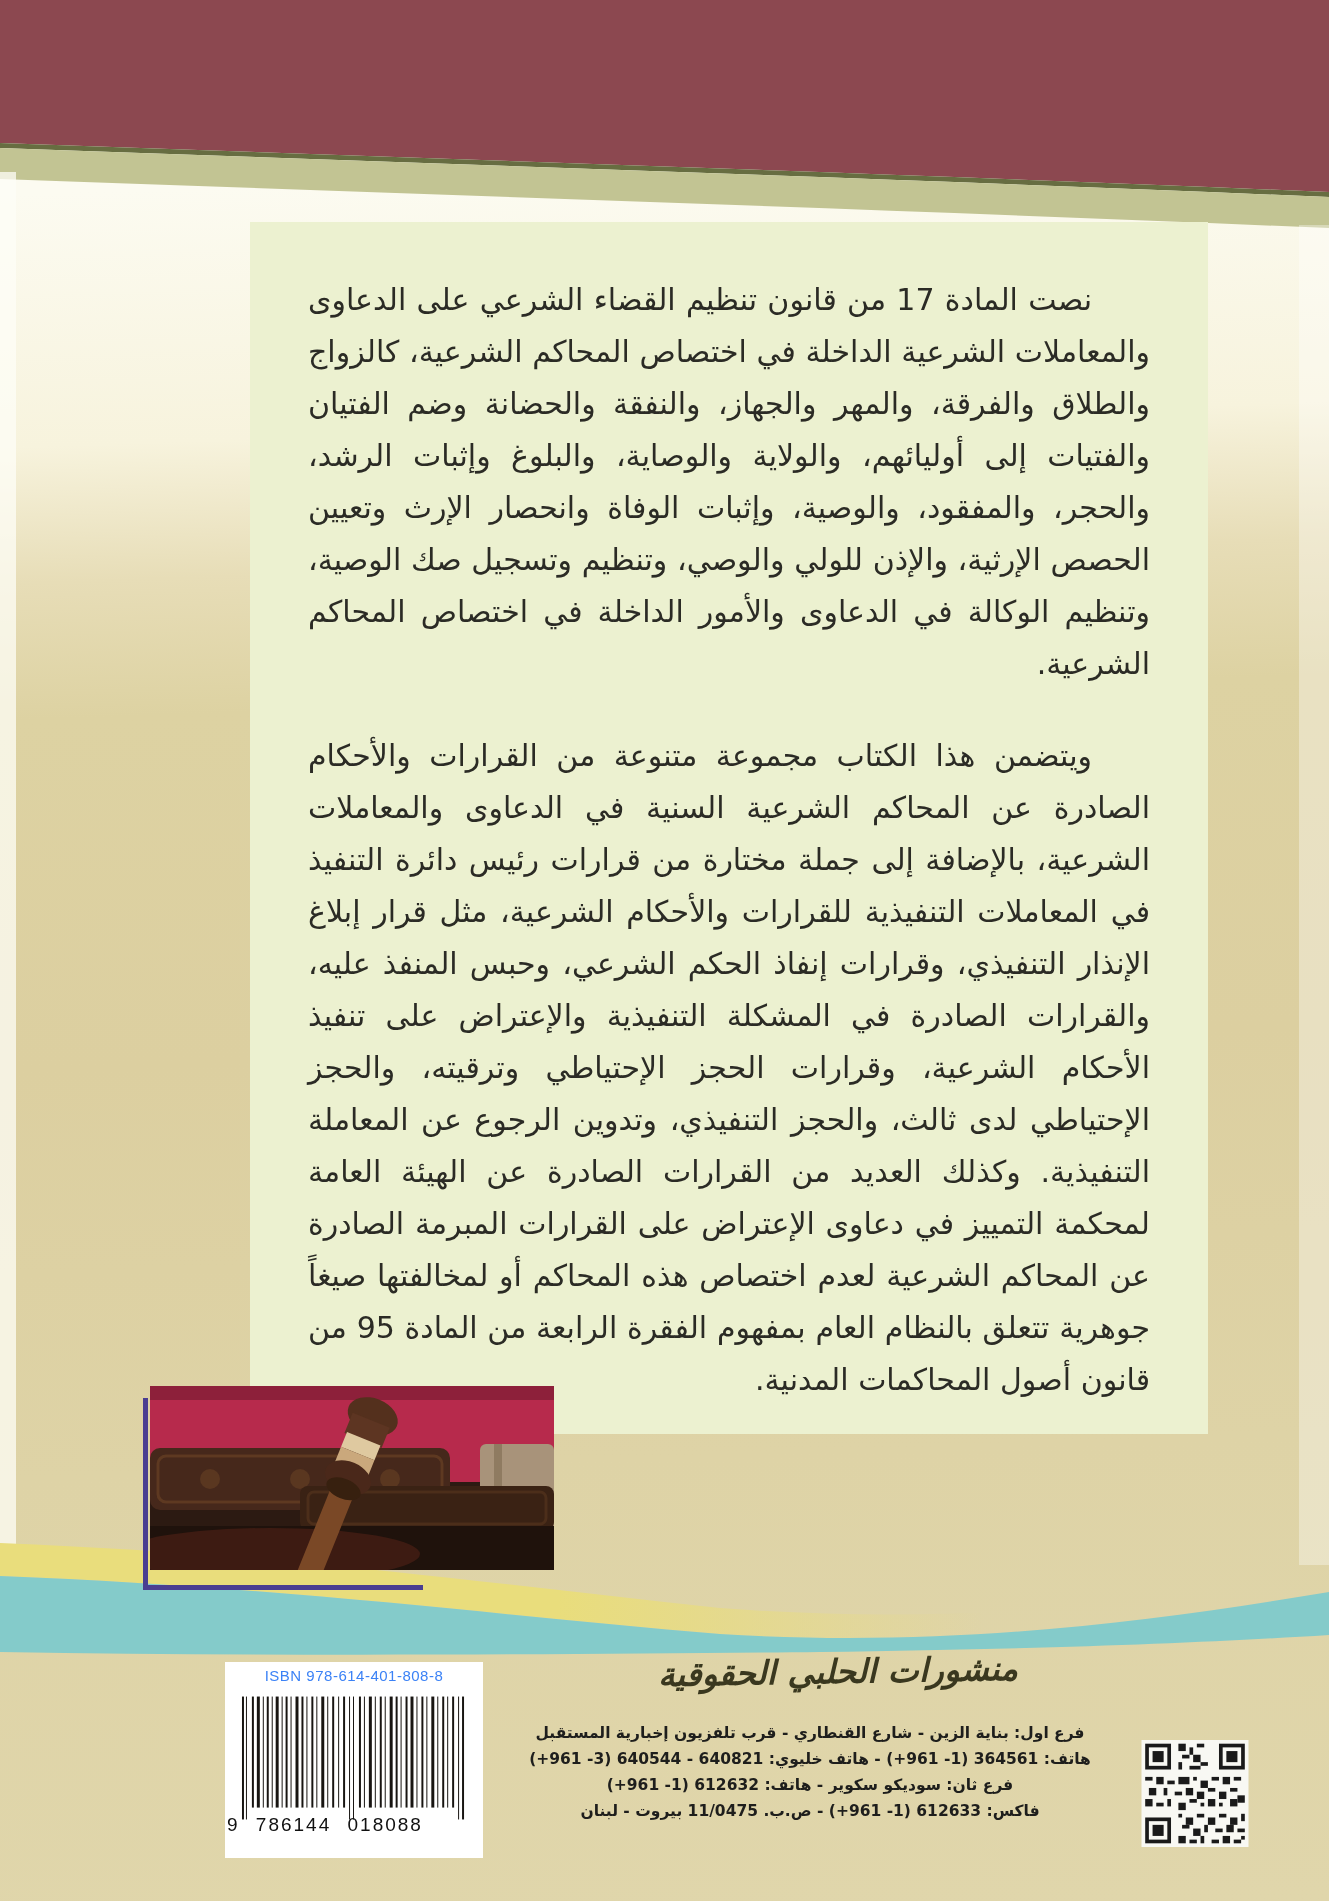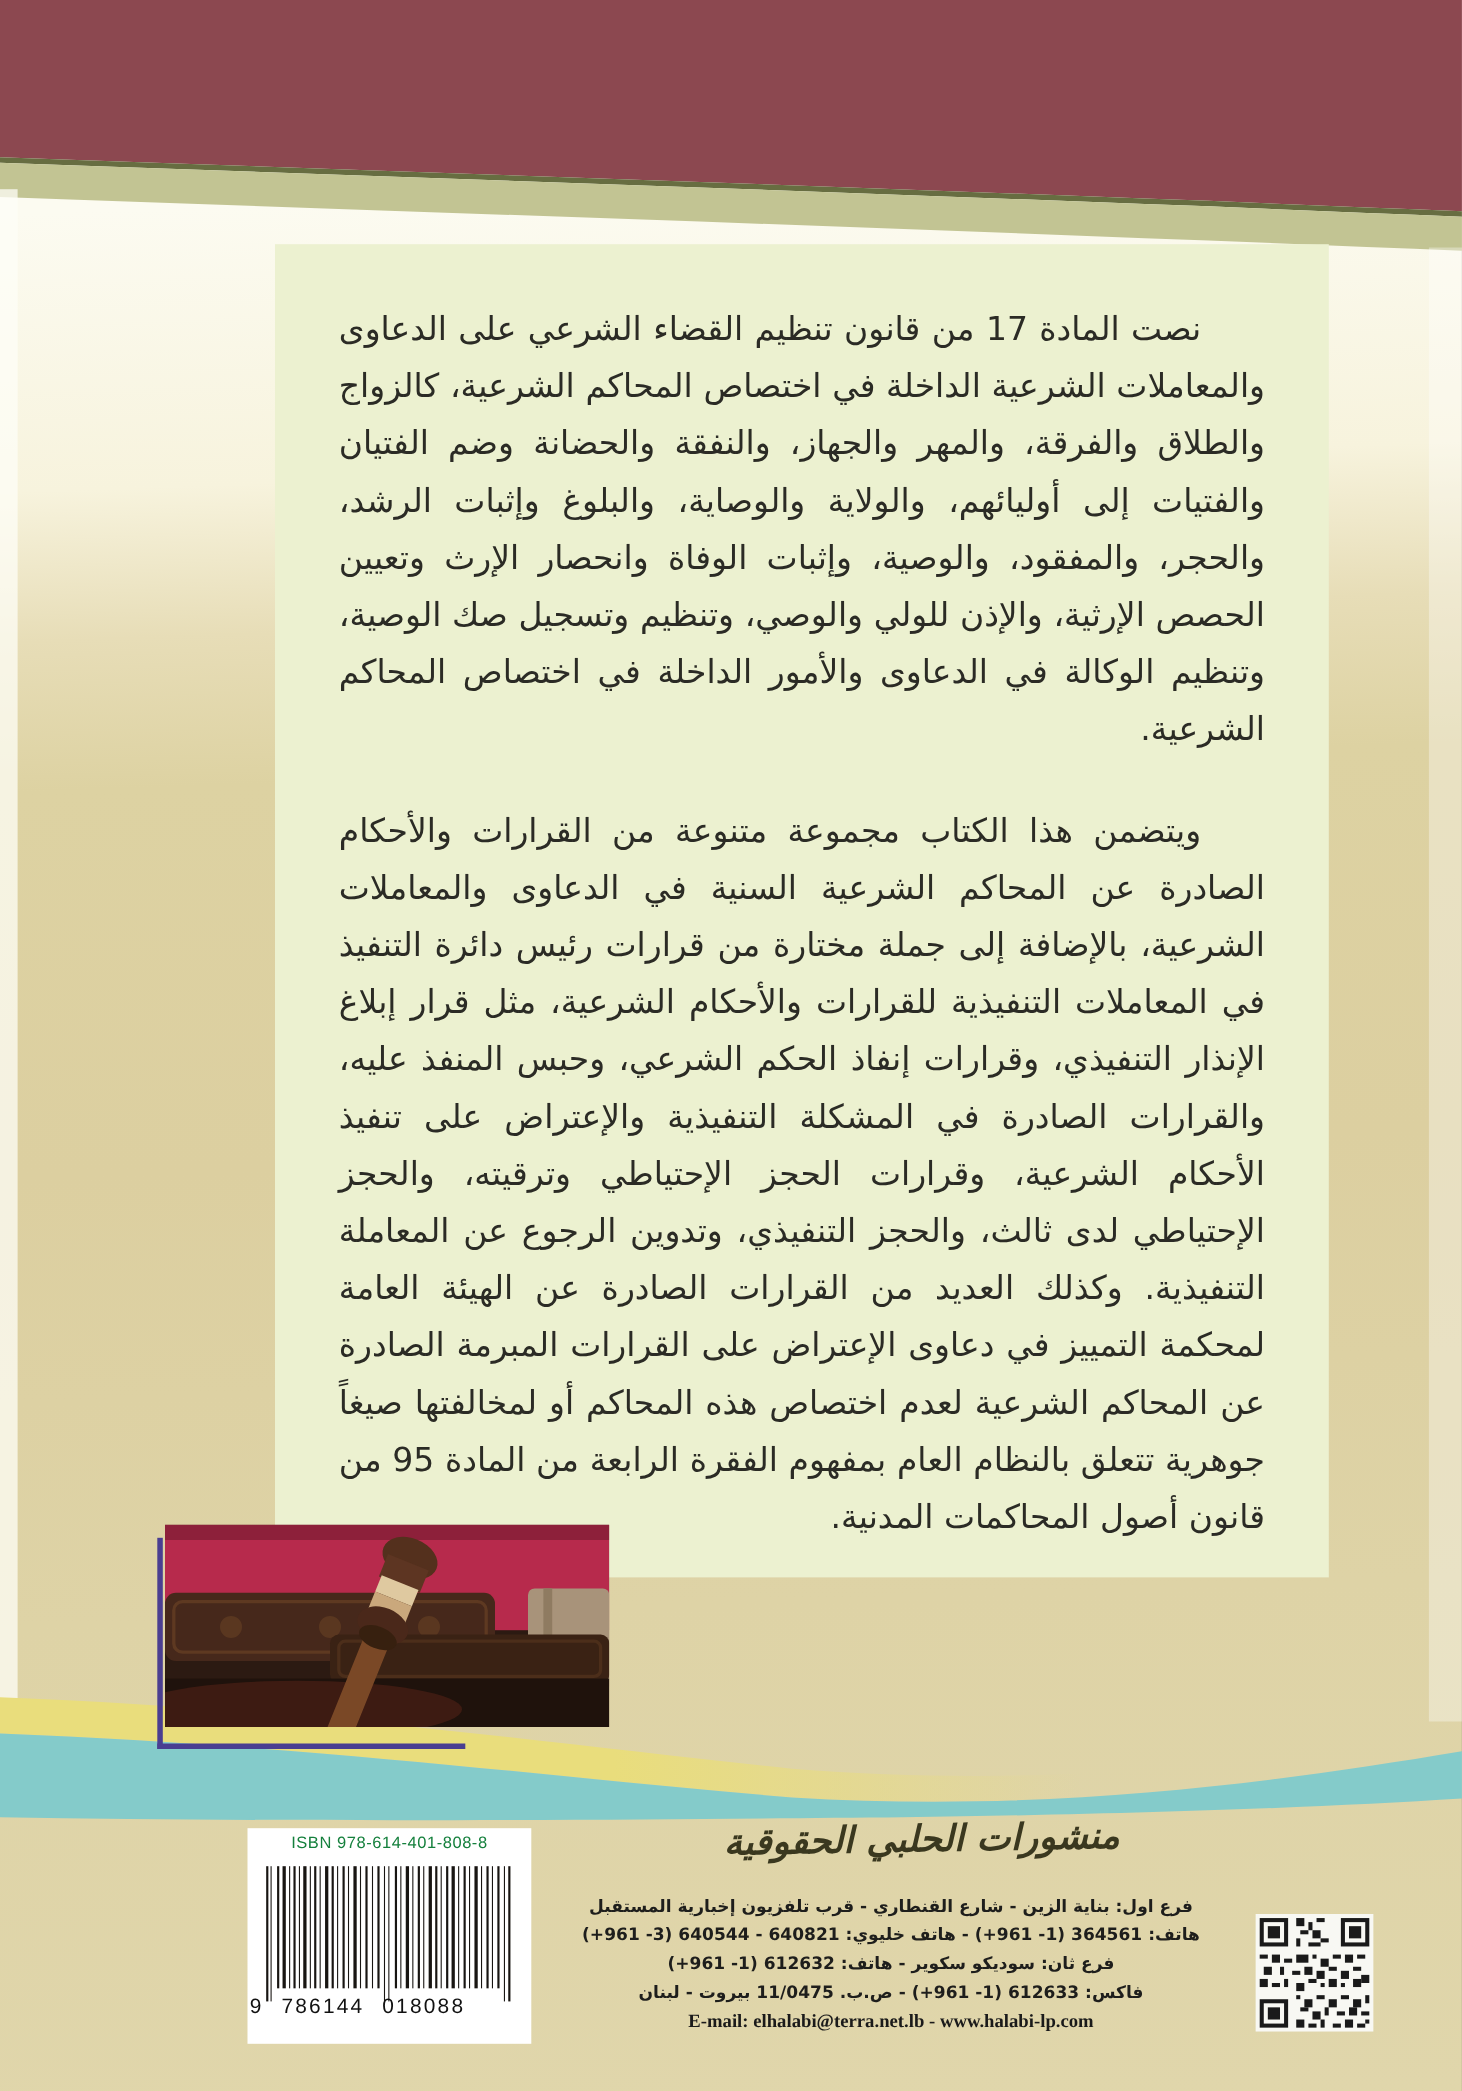--- a/index.html
+++ b/index.html
@@ -25,21 +25,21 @@
   .synopsis p{margin:12px;text-indent:58px;}
   .synopsis p + p{margin-top:40px;}
   
   .photo{left:150px;top:1386px;width:404px;height:184px;overflow:hidden;}
   .frame-v{left:143px;top:1398px;width:5px;height:192px;background:#4a3e91;}
   .frame-h{left:143px;top:1585px;width:280px;height:5px;background:#4a3e91;}
   
   .wave{left:0;top:1530px;width:1329px;height:200px;}
   
   .barcode-box{left:225px;top:1662px;width:258px;height:196px;background:#ffffff;box-sizing:border-box;padding-top:5px;}
-  .isbn-label{font-family:"Liberation Sans",sans-serif;font-size:15px;letter-spacing:0.5px;color:#15803d;text-align:center;}
+  .isbn-label{font-family:"Liberation Sans",sans-serif;font-size:15px;letter-spacing:0.5px;color:#3b82f6;text-align:center;}
   .bars{width:228px;height:146px;margin:2px auto 0 auto;}
   .isbn-digits{font-family:Liberation Sans, sans-serif;font-size:19px;color:#111;letter-spacing:2px;word-spacing:9px;padding-left:2px;margin-top:-18px;background:transparent;}
   
   .pub-logo{
     left:628px;top:1652px;width:420px;text-align:center;direction:rtl;
     font-family:"DejaVu Serif",serif;font-weight:bold;font-style:italic;
     font-size:33px;color:#3a381f;transform:rotate(-1deg);
   }
   .address{left:480px;top:1720px;width:660px;text-align:center;color:#1e1e1c;}
   .address .ar{direction:rtl;font-size:15.5px;line-height:26px;font-weight:bold;text-align:center;}
@@ -162,21 +162,20 @@
     <div class="isbn-digits">9 786144 018088</div>
   </div>
 
   <div class="abs pub-logo">منشورات الحلبي الحقوقية</div>
 
   <div class="abs address">
     <div class="ar">فرع اول: بناية الزين - شارع القنطاري - قرب تلفزيون إخبارية المستقبل</div>
     <div class="ar">هاتف: ⁦(+961 -1) 364561⁩ - هاتف خليوي: ⁦(+961 -3) 640544 - 640821⁩</div>
     <div class="ar">فرع ثان: سوديكو سكوير - هاتف: ⁦(+961 -1) 612632⁩</div>
     <div class="ar">فاكس: ⁦(+961 -1) 612633⁩ - ص.ب. ⁦11/0475⁩ بيروت - لبنان</div>
-    <div class="email">E-mail: elhalabi@terra.net.lb - www.halabi-lp.com</div>
   </div>
 
   <svg class="abs qr" viewBox="0 0 29 29" aria-hidden="true">
     <rect x="0" y="0" width="29" height="29" fill="#f8f8f3"></rect>
     <g fill="#1a1a1a">
       <rect x="1" y="1" width="7" height="7"></rect>
         <rect x="21" y="1" width="7" height="7"></rect>
         <rect x="1" y="21" width="7" height="7"></rect>
     </g>
     <g fill="#f8f8f3">

